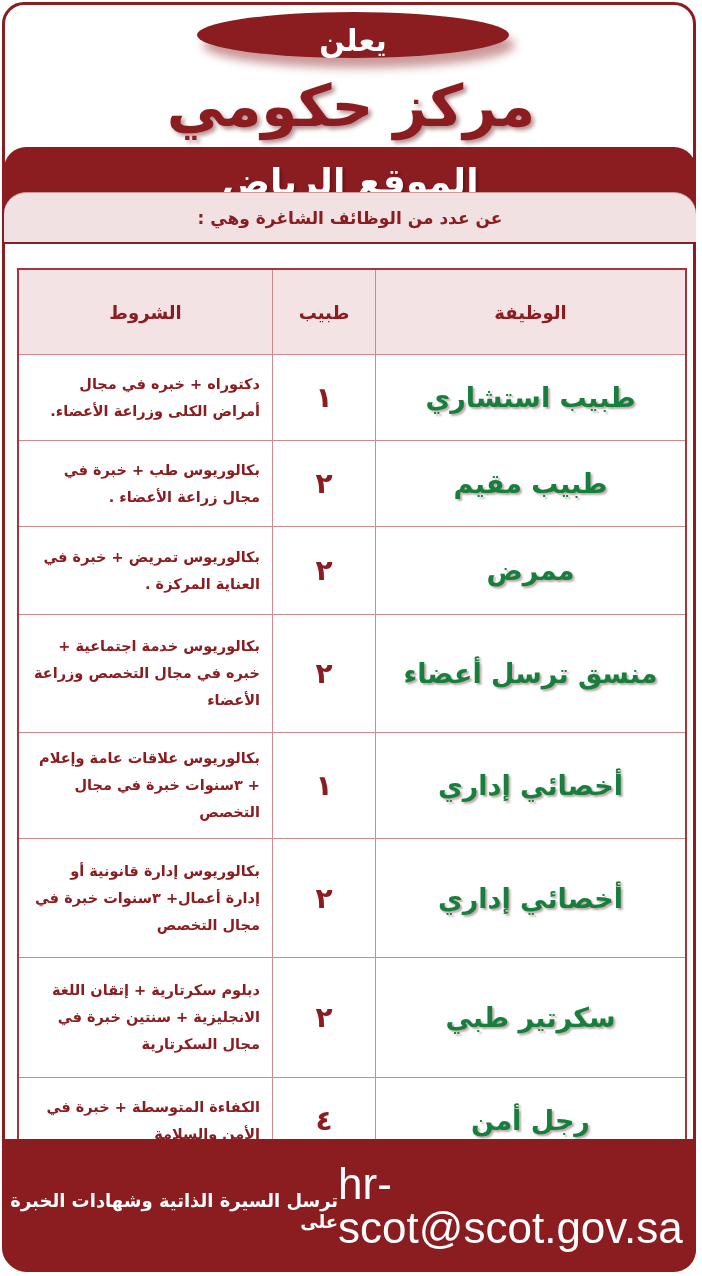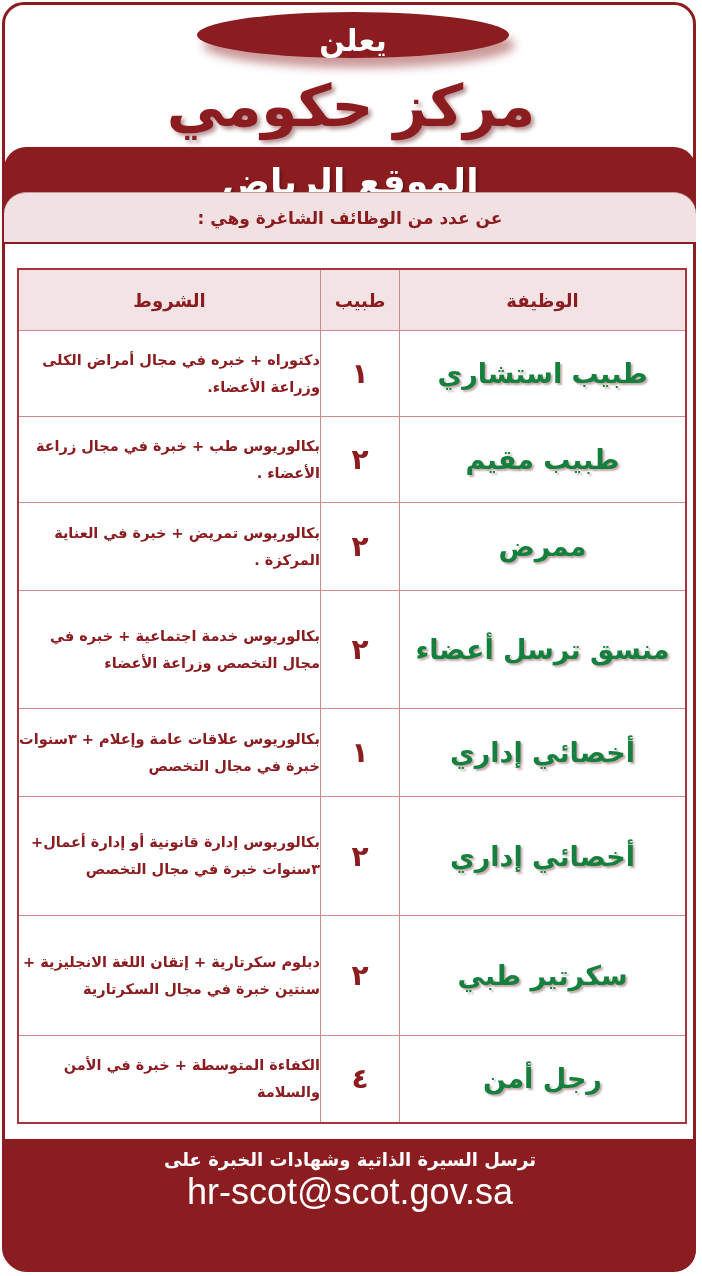--- a/index.html
+++ b/index.html
@@ -21,33 +21,33 @@
   .location-band span { color: #fff; font-size: 36px; font-weight: bold; letter-spacing: 4px;
            margin-top: 14px; direction: rtl; text-shadow: 2px 2px 3px rgba(0,0,0,0.3); }
   .subtitle-band { position: absolute; left: 4px; top: 192px; width: 692px; height: 52px;
            background: #f1e1e2; border-radius: 22px 22px 0 0; border-top: 1px solid #c99;
            border-bottom: 2px solid #8b1c20; box-sizing: border-box;
            display: flex; align-items: center; justify-content: center; }
   .subtitle-band span { font-size: 17px; font-weight: bold; color: #8b1c20; direction: rtl; }
 
   table.jobs { position: absolute; left: 17px; top: 268px; width: 670px; border-collapse: collapse;
            direction: rtl; border: 2px solid #a5353a; }
-  table.jobs th, table.jobs td { border: 1px solid #cf8a8d; padding: 0; }
+  table.jobs th, table.jobs td { border: 1px solid #cf8a8d; padding: 12px; }
   table.jobs th { background: #f3e3e4; height: 60px; font-size: 18px; font-weight: bold; color: #8b1c20; }
   td.job { width: 285px; text-align: center; font-size: 27px; font-weight: bold; color: #15803d;
            text-shadow: 2px 2px 2px rgba(90,10,15,0.35); }
   td.count { width: 78px; text-align: center; font-size: 28px; font-weight: bold; color: #8b1c20; }
   td.cond { text-align: right; padding: 0 12px 0 8px; font-size: 14.5px; font-weight: bold;
            color: #8b1c20; line-height: 27px; }
 
   .footer { position: absolute; left: 4px; top: 1139px; width: 692px; height: 133px;
            background: #8b1c20; border-radius: 0 0 22px 22px;
-           display: flex; flex-direction: column; align-items: center; justify-content: flex-start; }
+           display: flex; flex-direction: row; align-items: center; justify-content: flex-start; }
   .footer .line1 { color: #fff; font-size: 18px; font-weight: bold; margin-top: 10px; direction: rtl; }
-  .footer .email { color: #fff; font-family: "Liberation Sans", sans-serif; font-size: 36px;
+  .footer .email { color: #fff; font-family: "Liberation Sans", sans-serif; font-size: 44px;
            font-weight: normal; margin-top: 0; line-height: 44px; }
   .footer .line3 { color: #fff; font-size: 16px; font-weight: bold; margin-top: 4px; direction: rtl; }
 </style>
 </head>
 <body>
 
 <div class="frame"></div>
 
 <div class="announce-pill">
   <span>يعلن</span>

